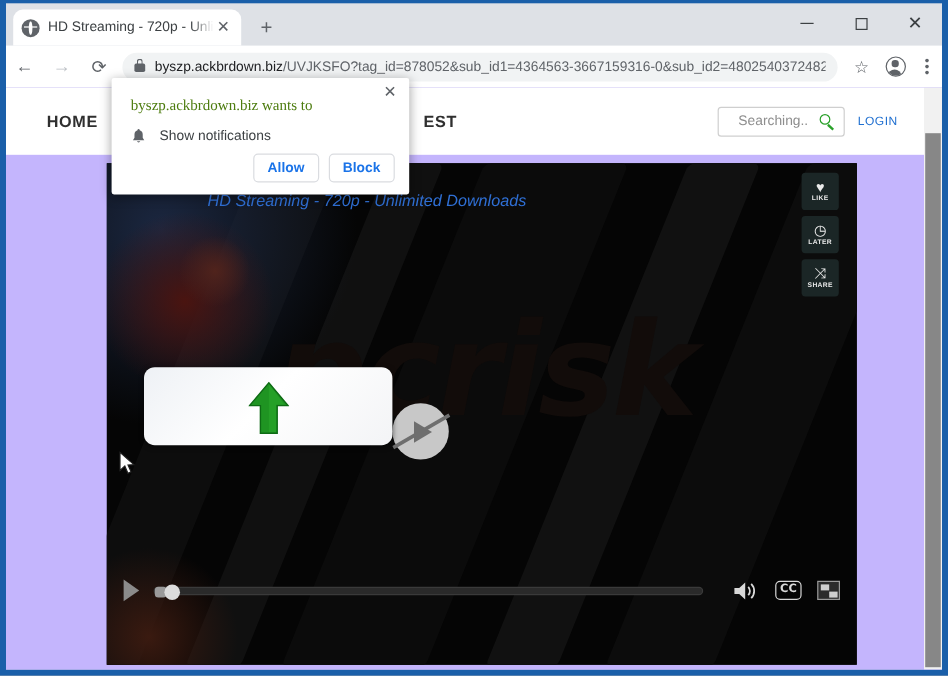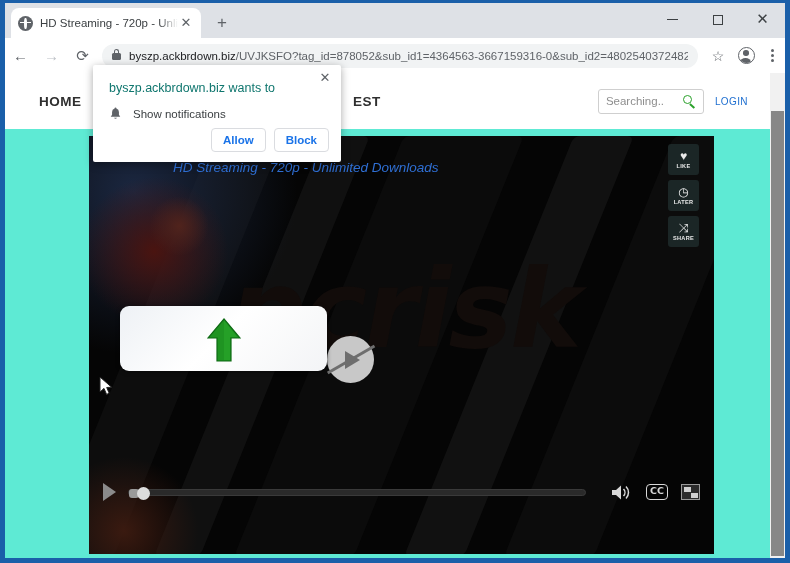--- a/index.html
+++ b/index.html
@@ -91,21 +91,21 @@
     position:relative;margin:0 7px;overflow:hidden;
   }
   .avatar::before{content:"";position:absolute;left:4.3px;top:2.3px;width:5.5px;height:5.5px;
                   border-radius:50%;background:#5f6368;}
   .avatar::after{content:"";position:absolute;left:1.4px;top:9.6px;width:11px;height:9px;
                  border-radius:50%;background:#5f6368;}
   .kebab{width:20px;text-align:center;color:#5f6368;font-size:13px;line-height:8px;letter-spacing:0;}
   .kebab i{display:block;width:3px;height:3px;border-radius:50%;background:#5f6368;margin:2px auto;}
   
   .page{
-    position:absolute;left:0;top:70px;right:0;bottom:0;background:#5eead4;overflow:hidden;
+    position:absolute;left:0;top:70px;right:0;bottom:0;background:#c4b5fd;overflow:hidden;
   }
   .scrollbar{
     position:absolute;right:0;top:0;bottom:0;width:15px;background:#f1f1f1;
   }
   .scrollthumb{position:absolute;right:1px;top:38px;width:13px;bottom:2px;background:#878787;border-radius:0;}
   .site-nav{
     position:absolute;left:0;top:0;right:15px;height:56px;background:#fff;
     display:flex;align-items:center;
   }
   .nav-links{
@@ -114,21 +114,21 @@
   }
   .nav-links span{white-space:nowrap;}
   .nav-right{
     margin-left:auto;display:flex;align-items:center;gap:11px;margin-right:22px;
   }
   .searchbox{
     width:106px;height:25px;border:1px solid #cfcfcf;border-radius:3px;
     display:flex;align-items:center;padding:0 7px;box-sizing:border-box;
     font-size:11.5px;color:#8e8e8e;
   }
-  .searchbox .ph{flex:1;}
+  .searchbox .ph{flex:1;text-align:center;}
   .mag{width:13px;height:13px;position:relative;flex:0 0 auto;}
   .mag::before{content:"";position:absolute;left:0;top:0;width:9px;height:9px;border-radius:50%;
                border:1.6px solid #2aa12a;box-sizing:border-box;}
   .mag::after{content:"";position:absolute;left:7.5px;top:8px;width:5.5px;height:1.7px;
               background:#2aa12a;transform:rotate(42deg);transform-origin:left center;}
   .login{font-size:10px;font-weight:normal;color:#1f6fd0;letter-spacing:.4px;}
   
   .video{
     position:absolute;left:84px;top:63px;width:625px;height:418px;
     background:#040404;overflow:hidden;
@@ -246,21 +246,21 @@
   
   .bubble{
     position:absolute;left:88px;top:62px;width:248px;height:97px;background:#fff;
     box-shadow:0 2px 9px rgba(0,0,0,.35);border-radius:2px;
   }
   .bubble-close{
     position:absolute;right:8px;top:5px;width:16px;height:16px;text-align:center;
     font-size:13px;line-height:16px;color:#5f6368;font-family:"DejaVu Sans",sans-serif;
   }
   .bubble-title{
-    position:absolute;left:16px;top:16px;font-size:12.5px;color:#0f766e;
+    position:absolute;left:16px;top:16px;font-size:12.5px;color:#4d7c0f;font-family:Liberation Serif, serif;
   }
   .bubble-row{
     position:absolute;left:16px;top:42px;display:flex;align-items:center;
     font-size:11.5px;color:#3c4043;
   }
   .bell{
     width:13px;height:13px;margin-right:11px;position:relative;flex:0 0 auto;
   }
   .bubble-btns{
     position:absolute;right:12px;bottom:10px;display:flex;gap:8px;

